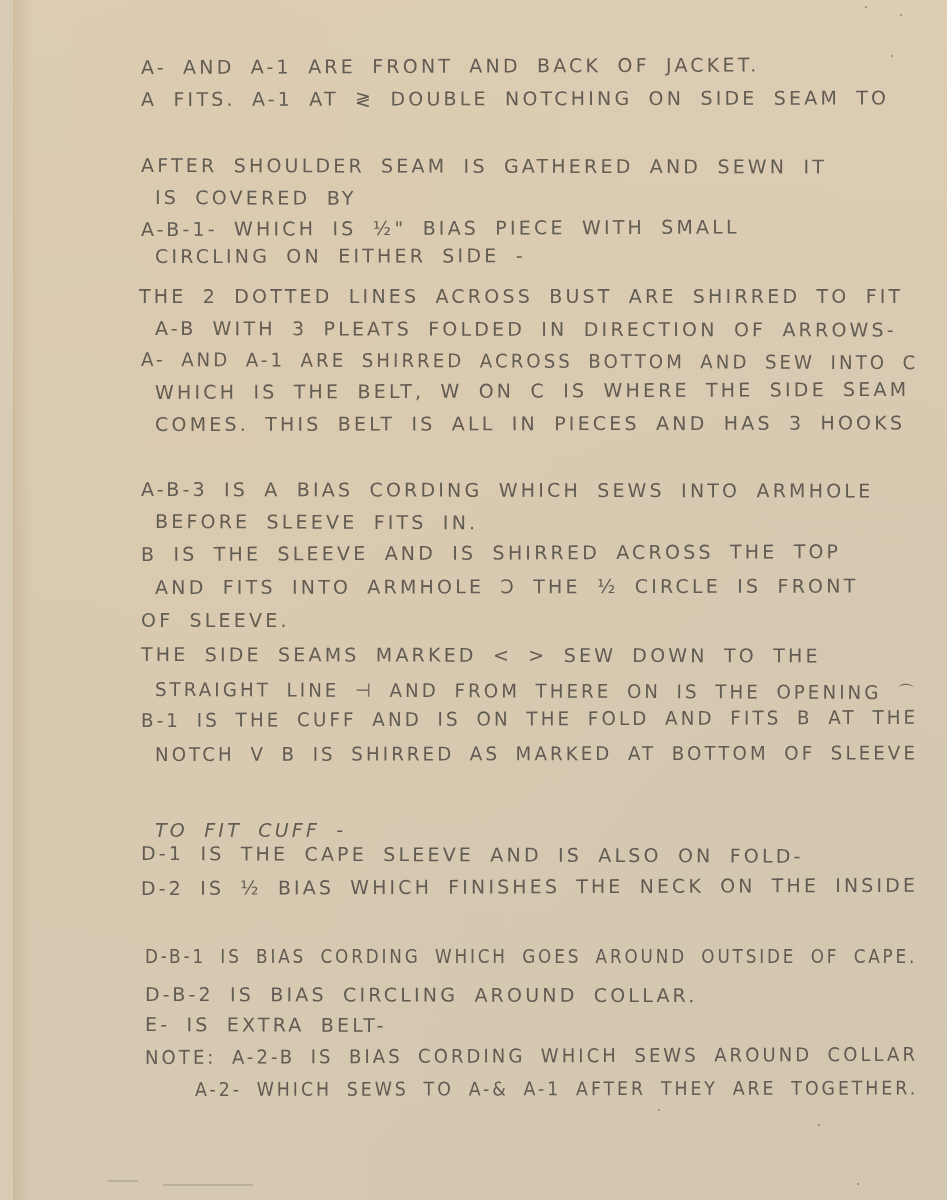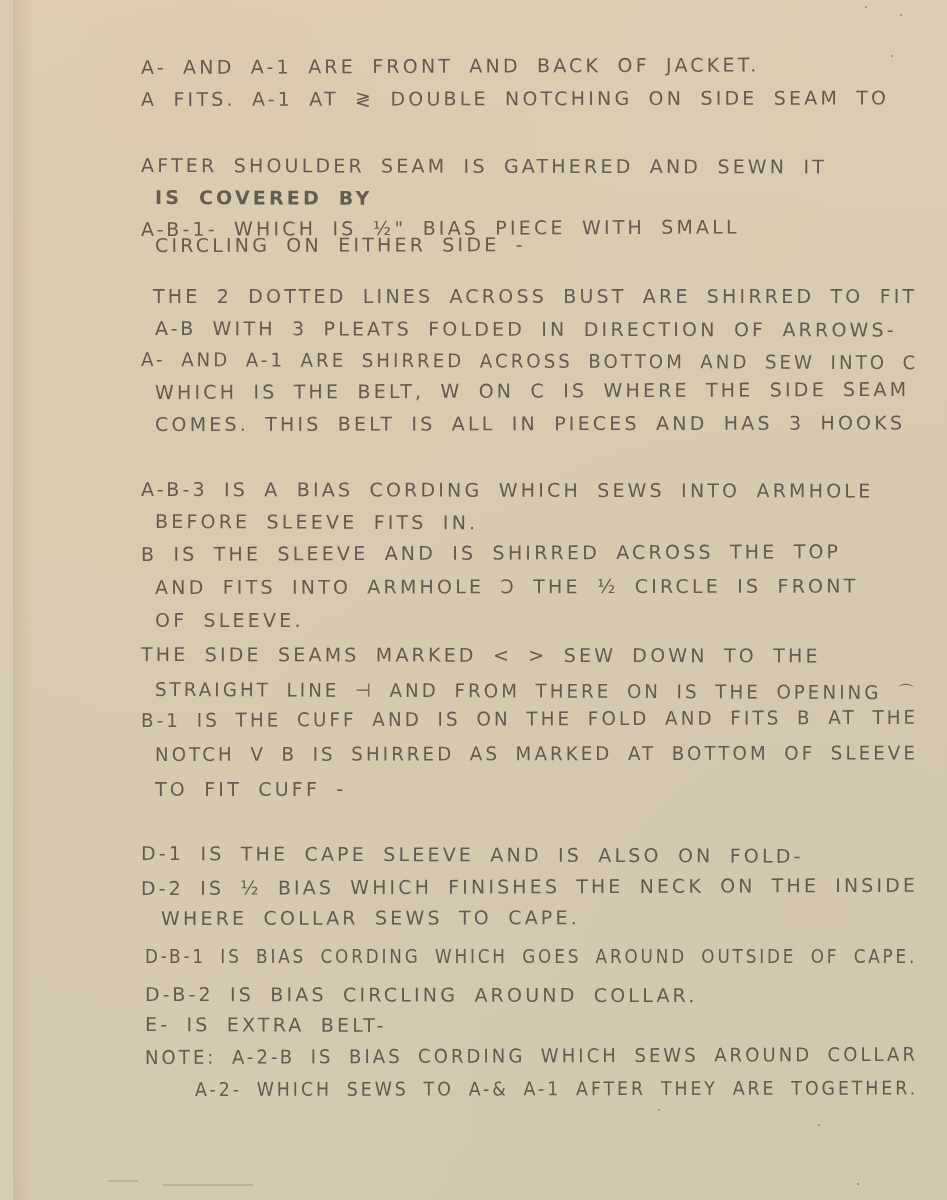--- a/index.html
+++ b/index.html
@@ -65,39 +65,38 @@
   <div class="speck" style="left:887px; top:14px;"></div>
   <div class="speck" style="left:878px; top:55px;"></div>
   <div class="speck" style="left:645px; top:1109px;"></div>
   <div class="speck" style="left:844px; top:1183px;"></div>
   <div class="speck" style="left:805px; top:1124px;"></div>
   <div class="smudge" style="left:95px; top:1180px; width:30px;"></div>
   <div class="smudge" style="left:150px; top:1184px; width:90px;"></div>
 <div class="line" style="left: 128px; top: 56px; transform: rotate(-0.24deg) scaleX(1);">A- AND A-1 ARE FRONT AND BACK OF JACKET.</div>
     <div class="line" style="left: 128px; top: 88px; transform: rotate(-0.12deg) scaleX(1);">A FITS. A-1 AT ≷ DOUBLE NOTCHING ON SIDE SEAM TO</div>
     <div class="line" style="left: 128px; top: 154px; transform: rotate(0.12deg) scaleX(1);">AFTER SHOULDER SEAM IS GATHERED AND SEWN IT</div>
-    <div class="line" style="left: 142px; top: 186px; transform: rotate(0.24deg) scaleX(1); font-weight: bold;">IS COVERED BY</div>
+    <div class="line" style="left: 142px; top: 186px; transform: rotate(0.24deg) scaleX(1);">IS COVERED BY</div>
     <div class="line" style="left: 128px; top: 218px; transform: rotate(-0.24deg) scaleX(1);">A-B-1- WHICH IS ½" BIAS PIECE WITH SMALL</div>
-    <div class="line" style="left: 142px; top: 234px; transform: rotate(-0.12deg) scaleX(1);">CIRCLING ON EITHER SIDE -</div>
-    <div class="line" style="left: 140px; top: 285px; transform: rotate(0deg) scaleX(1);">THE 2 DOTTED LINES ACROSS BUST ARE SHIRRED TO FIT</div>
+    <div class="line" style="left: 142px; top: 245px; transform: rotate(-0.12deg) scaleX(1);">CIRCLING ON EITHER SIDE -</div>
+    <div class="line" style="left: 126px; top: 285px; transform: rotate(0deg) scaleX(1);">THE 2 DOTTED LINES ACROSS BUST ARE SHIRRED TO FIT</div>
     <div class="line" style="left: 142px; top: 317px; transform: rotate(0.12deg) scaleX(1);">A-B WITH 3 PLEATS FOLDED IN DIRECTION OF ARROWS-</div>
     <div class="line" style="left: 128px; top: 348px; transform: rotate(0.24deg) scaleX(1) scaleX(0.955);">A- AND A-1 ARE SHIRRED ACROSS BOTTOM AND SEW INTO C</div>
     <div class="line" style="left: 142px; top: 381px; transform: rotate(-0.24deg) scaleX(1);">WHICH IS THE BELT, W ON C IS WHERE THE SIDE SEAM</div>
     <div class="line" style="left: 142px; top: 413px; transform: rotate(-0.12deg) scaleX(1);">COMES. THIS BELT IS ALL IN PIECES AND HAS 3 HOOKS</div>
     <div class="line" style="left: 128px; top: 478px; transform: rotate(0.12deg) scaleX(1);">A-B-3 IS A BIAS CORDING WHICH SEWS INTO ARMHOLE</div>
     <div class="line" style="left: 142px; top: 510px; transform: rotate(0.24deg) scaleX(1);">BEFORE SLEEVE FITS IN.</div>
     <div class="line" style="left: 128px; top: 543px; transform: rotate(-0.24deg) scaleX(1);">B IS THE SLEEVE AND IS SHIRRED ACROSS THE TOP</div>
     <div class="line" style="left: 142px; top: 576px; transform: rotate(-0.12deg) scaleX(1);">AND FITS INTO ARMHOLE ↄ THE ½ CIRCLE IS FRONT</div>
-    <div class="line" style="left: 142px; top: 609px; transform: rotate(0deg) scaleX(1);">OF SLEEVE.</div>
+    <div class="line" style="left: 128px; top: 609px; transform: rotate(0deg) scaleX(1);">OF SLEEVE.</div>
     <div class="line" style="left: 128px; top: 643px; transform: rotate(0.12deg) scaleX(1);">THE SIDE SEAMS MARKED &lt; &gt; SEW DOWN TO THE</div>
     <div class="line" style="left: 142px; top: 677px; transform: rotate(0.24deg) scaleX(1) scaleX(0.959);">STRAIGHT LINE ⊣ AND FROM THERE ON IS THE OPENING ⌒</div>
     <div class="line" style="left: 128px; top: 709px; transform: rotate(-0.24deg) scaleX(1) scaleX(0.964);">B-1 IS THE CUFF AND IS ON THE FOLD AND FITS B AT THE</div>
     <div class="line" style="left: 142px; top: 743px; transform: rotate(-0.12deg) scaleX(1) scaleX(0.959);">NOTCH V B IS SHIRRED AS MARKED AT BOTTOM OF SLEEVE</div>
-    <div class="line" style="left: 142px; top: 778px; transform: rotate(0deg) scaleX(1);">TO FIT CUFF -</div>
+    <div class="line" style="left: 142px; top: 819px; transform: rotate(0deg) scaleX(1); font-style: italic;">TO FIT CUFF -</div>
     <div class="line" style="left: 128px; top: 842px; transform: rotate(0.24deg) scaleX(1);">D-1 IS THE CAPE SLEEVE AND IS ALSO ON FOLD-</div>
     <div class="line" style="left: 128px; top: 877px; transform: rotate(-0.24deg) scaleX(1) scaleX(0.995);">D-2 IS ½ BIAS WHICH FINISHES THE NECK ON THE INSIDE</div>
-    <div class="line" style="left: 148px; top: 907px; transform: rotate(-0.12deg) scaleX(1);">WHERE COLLAR SEWS TO CAPE.</div>
     <div class="line" style="left: 132px; top: 945px; transform: rotate(0deg) scaleX(1) scaleX(0.886);">D-B-1 IS BIAS CORDING WHICH GOES AROUND OUTSIDE OF CAPE.</div>
     <div class="line" style="left: 132px; top: 983px; transform: rotate(0.12deg) scaleX(1);">D-B-2 IS BIAS CIRCLING AROUND COLLAR.</div>
     <div class="line" style="left: 132px; top: 1013px; transform: rotate(0.24deg) scaleX(1);">E- IS EXTRA BELT-</div>
     <div class="line" style="left: 132px; top: 1046px; transform: rotate(-0.24deg) scaleX(1) scaleX(0.95);">NOTE: A-2-B IS BIAS CORDING WHICH SEWS AROUND COLLAR</div>
     <div class="line" style="left: 182px; top: 1078px; transform: rotate(-0.12deg) scaleX(1) scaleX(0.915);">A-2- WHICH SEWS TO A-&amp; A-1 AFTER THEY ARE TOGETHER.</div>
   </div>
 
 </body></html>

